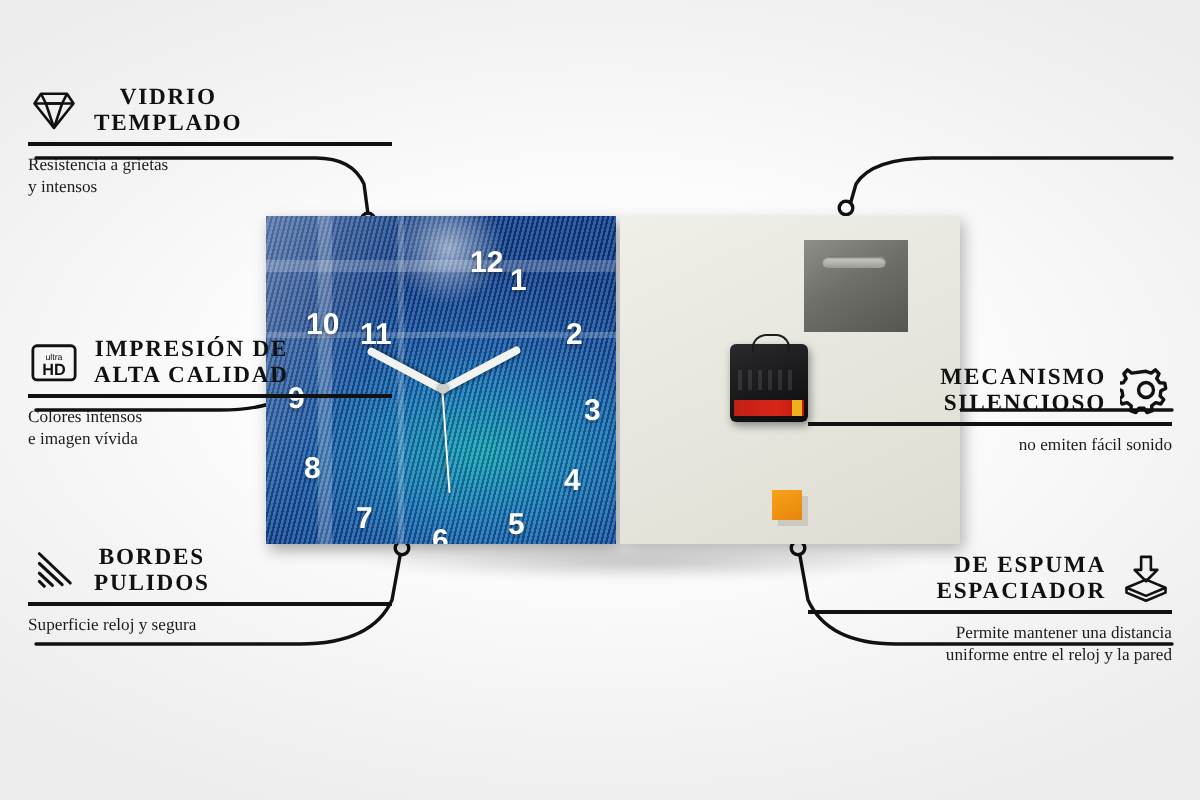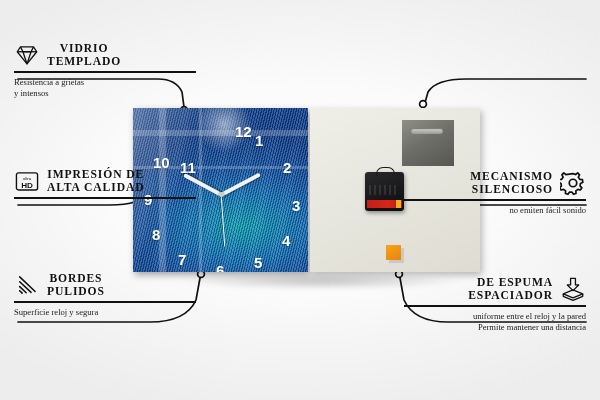--- a/index.html
+++ b/index.html
@@ -31,21 +31,21 @@
     font-family:"Liberation Serif", serif;
     font-size:8.6px;line-height:11.2px;color:#1b1b1b;padding-top:4px;
   }
   .feat.right .desc{text-align:right;}
   .ico{width:26px;height:26px;flex:0 0 26px;display:block;}
   
   #f-vidrio{left:14px;top:42px;}
   #f-impresion{left:14px;top:168px;}
   #f-bordes{left:14px;top:272px;}
   #f-manejas{left:404px;top:42px;}
-  #f-mecanismo{left:404px;top:170px;}
+  #f-mecanismo{left:404px;top:182px;}
   #f-espaciador{left:404px;top:276px;}
   
   #clock-front{
     position:absolute;left:133px;top:108px;width:175px;height:164px;
     overflow:hidden;
     background:
       linear-gradient(118deg, rgba(255,255,255,.30) 0%, rgba(255,255,255,0) 34%),
       repeating-linear-gradient(104deg, rgba(0,0,0,.22) 0 1.1px, rgba(255,255,255,.16) 1.1px 2.4px),
       radial-gradient(ellipse 150px 90px at 62% 72%, #0f9fb4 0%, #1273b8 36%, #1455a6 62%, #0f3f8e 100%),
       linear-gradient(160deg,#8fc4ea 0%, #2a78c6 26%, #1558ad 58%, #0c3f93 100%);
@@ -211,20 +211,24 @@
         <rect x="3" y="6" width="26" height="21" rx="2.5" fill="none" stroke="#111" stroke-width="1.7"></rect>
         <text x="16" y="14.5" text-anchor="middle" font-family="Liberation Sans, sans-serif" font-size="5.4" fill="#111">ultra</text>
         <text x="16" y="24" text-anchor="middle" font-family="Liberation Sans, sans-serif" font-size="10" font-weight="bold" fill="#111">HD</text>
       </svg>
       <div class="title">
         <div>IMPRESIÓN DE</div>
         <div>ALTA CALIDAD</div>
       </div>
     </div>
     <div class="rule"></div>
+    <div class="desc">
+      <div>Colores intensos</div>
+      <div>e imagen vívida</div>
+    </div>
   </div>
 
   <div class="feat left" id="f-bordes">
     <div class="head">
       <svg class="ico" viewBox="0 0 32 32">
         <g stroke="#111" stroke-width="1.9" stroke-linecap="round">
           <path d="M7 6 L26 24"></path>
             <path d="M7 12 L21 25"></path>
             <path d="M7 18 L15 25.5"></path>
             <path d="M7 23 L10 26"></path>
@@ -270,18 +274,18 @@
       <svg class="ico" viewBox="0 0 32 32">
         <g fill="none" stroke="#111" stroke-width="1.6" stroke-linejoin="round">
           <path d="M13 3 H19 V11 H23 L16 18 L9 11 H13 Z"></path>
           <path d="M16 17 L28 22 L16 27 L4 22 Z"></path>
           <path d="M4 22 V25 L16 30 L28 25 V22"></path>
         </g>
       </svg>
     </div>
     <div class="rule"></div>
     <div class="desc">
+      <div>Permite mantener una distancia</div>
       <div>uniforme entre el reloj y la pared</div>
-      <div>Permite mantener una distancia</div>
     </div>
   </div>
 
 </div>
 
 </body></html>

